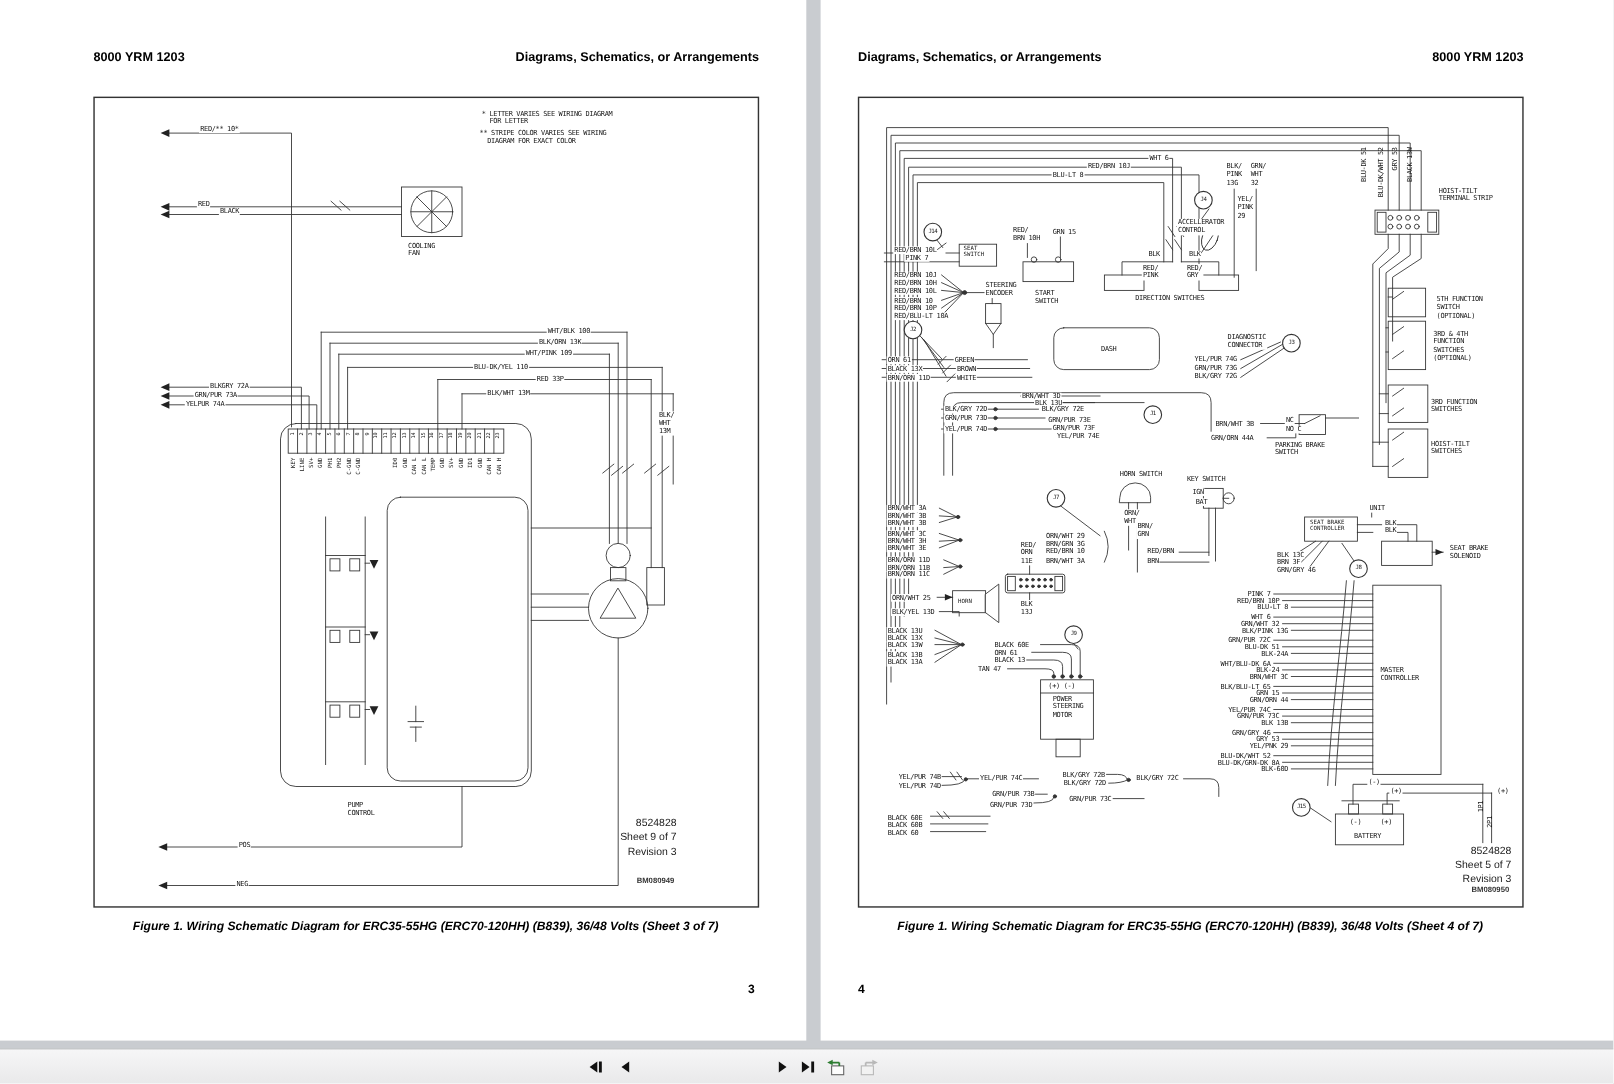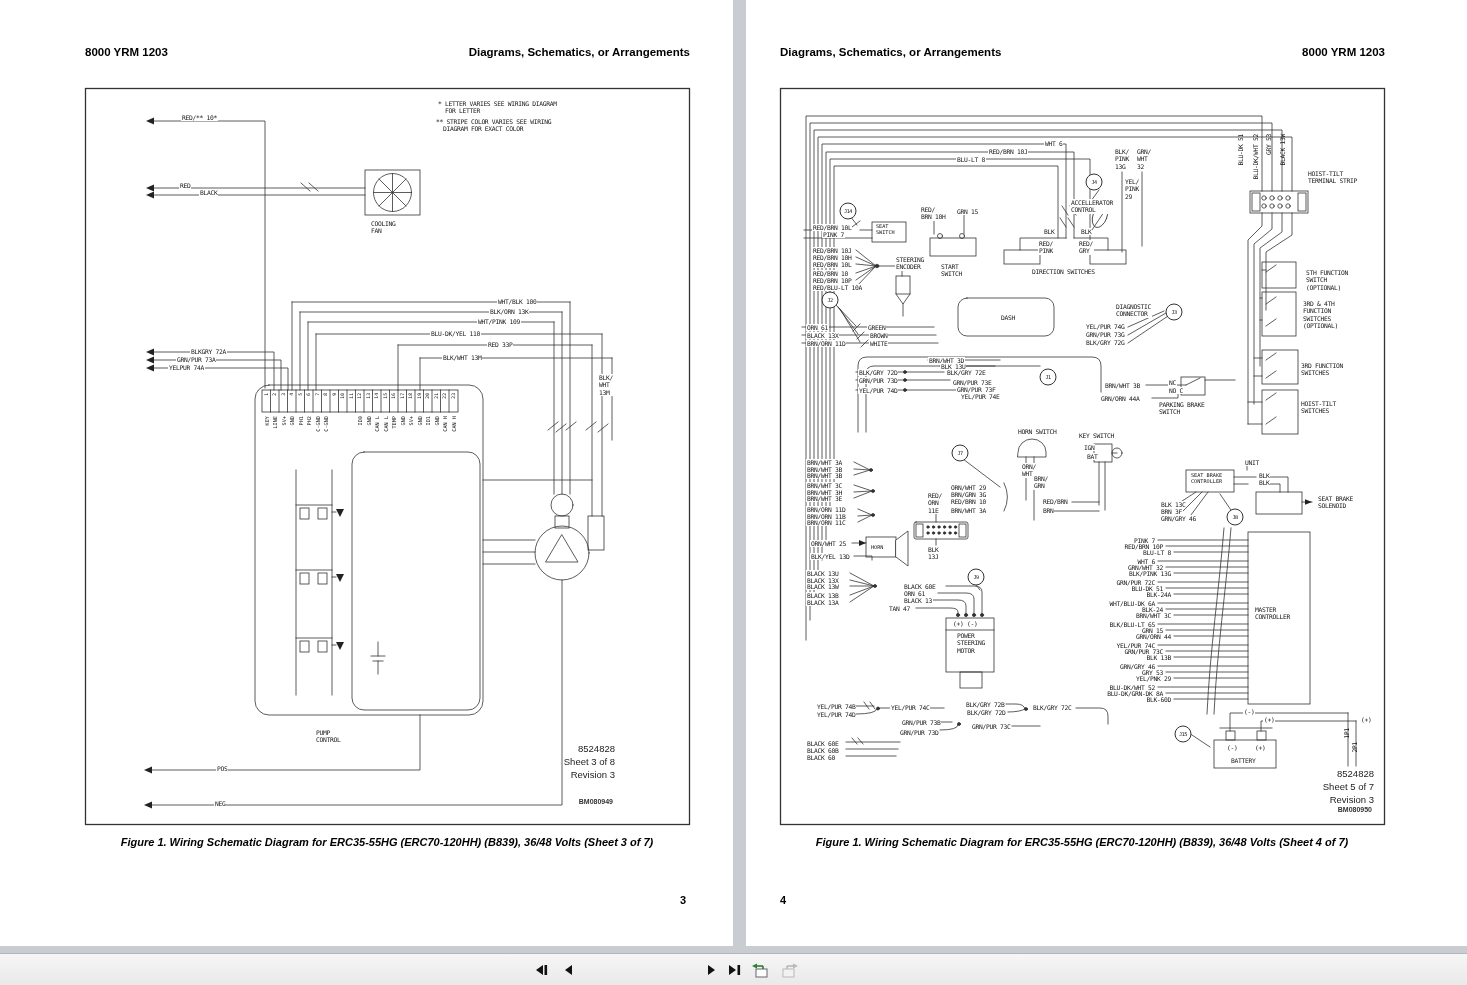--- a/index.html
+++ b/index.html
@@ -228,21 +228,21 @@
         <span class="lbl" style="left: 176px; top: 356px;">GRN/PUR 73A</span>
         <span class="lbl" style="left: 168px; top: 364px;">YELPUR 74A</span>
         <span class="lbl" style="left: 598px; top: 374px;">BLK/
 WHT
 13M</span>
         <span class="lbl" style="left: 315px; top: 729px;">PUMP
 CONTROL</span>
         <span class="lbl" style="left: 216px; top: 765px;">POS</span>
         <span class="lbl" style="left: 214px; top: 800px;">NEG</span>
         <span class="lbl r doc" style="left: 616px; top: 743px;">8524828</span>
-        <span class="lbl r doc" style="left: 616px; top: 756px;">Sheet 3 of 8</span>
+        <span class="lbl r doc" style="left: 616px; top: 756px;">Sheet 9 of 7</span>
         <span class="lbl r doc" style="left: 616px; top: 769px;">Revision 3</span>
         <span class="lbl r stamp" style="left: 614px; top: 798px;">BM080949</span>
         <span class="lbl v n" style="left: 263.5px; top: 392.5px;">1</span>
         <span class="lbl v n" style="left: 272px; top: 392.5px;">2</span>
         <span class="lbl v n" style="left: 280.5px; top: 392.5px;">3</span>
         <span class="lbl v n" style="left: 289px; top: 392.5px;">4</span>
         <span class="lbl v n" style="left: 297.5px; top: 392.5px;">5</span>
         <span class="lbl v n" style="left: 306px; top: 392.5px;">6</span>
         <span class="lbl v n" style="left: 314.5px; top: 392.5px;">7</span>
         <span class="lbl v n" style="left: 323px; top: 392.5px;">8</span>

